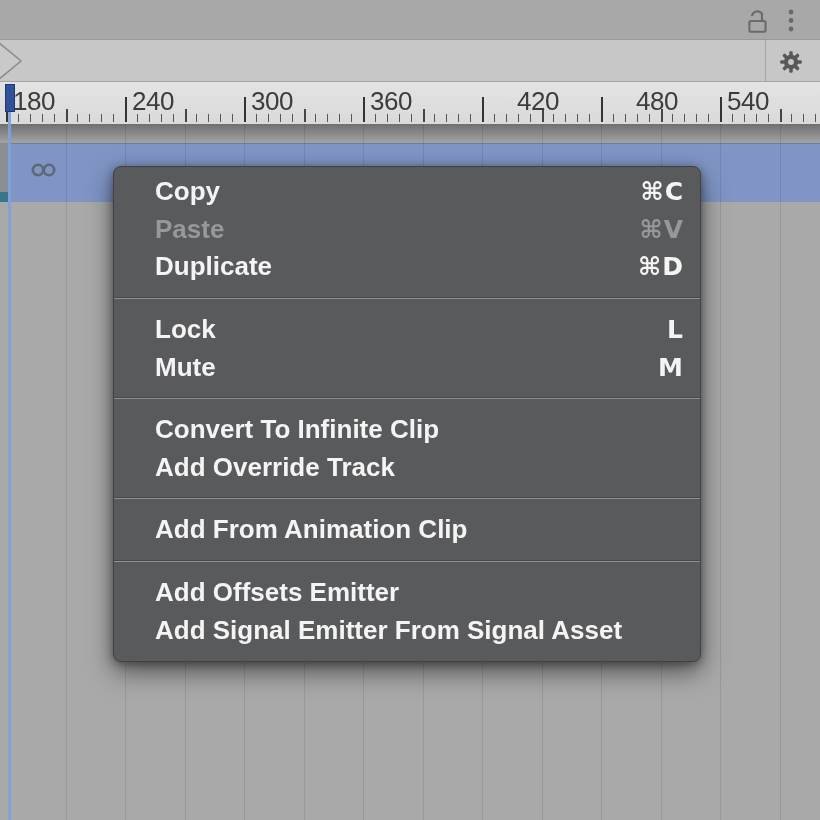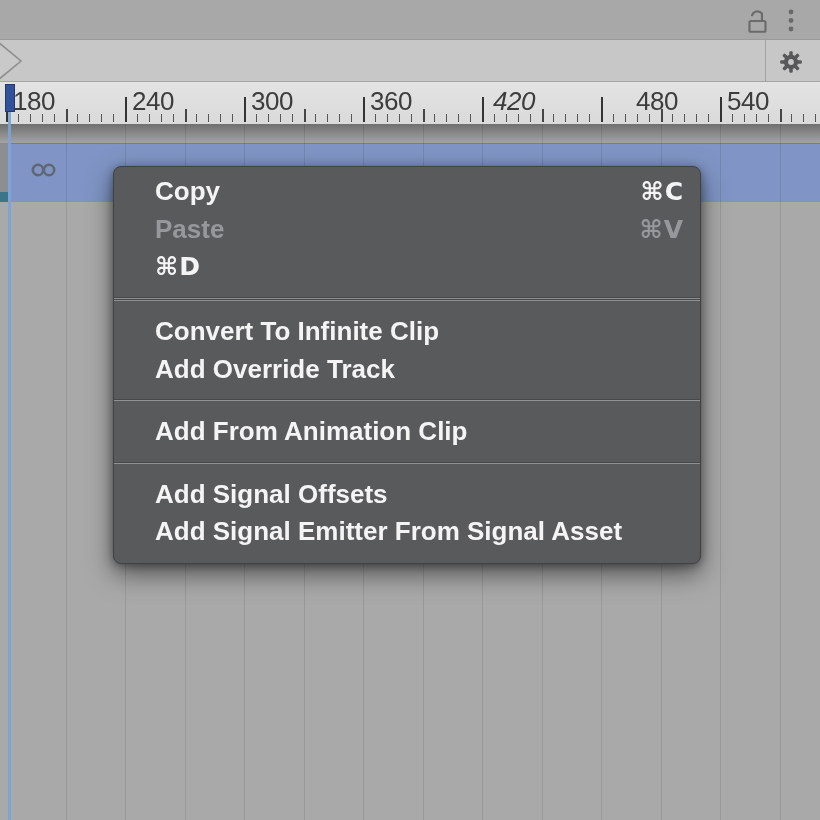--- a/index.html
+++ b/index.html
@@ -161,21 +161,21 @@
       <div class="tick minor" style="left: 755.7px;"></div>
       <div class="tick minor" style="left: 767.6px;"></div>
       <div class="tick mid" style="left: 779.5px;"></div>
       <div class="tick minor" style="left: 791.4px;"></div>
       <div class="tick minor" style="left: 803.3px;"></div>
       <div class="tick minor" style="left: 815.2px;"></div>
       <span class="rlabel" style="left: 13px;">180</span>
       <span class="rlabel" style="left: 132px;">240</span>
       <span class="rlabel" style="left: 251px;">300</span>
       <span class="rlabel" style="left: 370px;">360</span>
-      <span class="rlabel" style="left: 493px; font-style: italic;">420</span>
+      <span class="rlabel" style="left: 517px;">420</span>
       <span class="rlabel" style="left: 636px;">480</span>
       <span class="rlabel" style="left: 727px;">540</span>
     </div>
 
   <div class="track-row"></div>
   <div class="track-left-edge"></div>
   <div class="track-type-marker"></div>
   <div class="content-shadow"></div>
   <div class="infinity-wrap">
     <svg width="27" height="14" viewBox="0 0 27 14">
@@ -206,43 +206,54 @@
       <div class="sec">
         <div class="mi">
           <span class="lbl">Copy</span>
           <span class="sc">⌘C</span>
         </div>
         <div class="mi disabled">
           <span class="lbl">Paste</span>
           <span class="sc">⌘V</span>
         </div>
         <div class="mi">
+          <span class="lbl">Duplicate</span>
           <span class="sc">⌘D</span>
         </div>
       </div>
       <div class="sep"></div>
+      <div class="sec">
+        <div class="mi">
+          <span class="lbl">Lock</span>
+          <span class="sc">L</span>
+        </div>
+        <div class="mi">
+          <span class="lbl">Mute</span>
+          <span class="sc">M</span>
+        </div>
+      </div>
       <div class="sep"></div>
       <div class="sec">
         <div class="mi">
           <span class="lbl">Convert To Infinite Clip</span>
         </div>
         <div class="mi">
           <span class="lbl">Add Override Track</span>
         </div>
       </div>
       <div class="sep"></div>
       <div class="sec">
         <div class="mi">
           <span class="lbl">Add From Animation Clip</span>
         </div>
       </div>
       <div class="sep"></div>
       <div class="sec">
         <div class="mi">
-          <span class="lbl">Add Signal Offsets</span>
+          <span class="lbl">Add Offsets Emitter</span>
         </div>
         <div class="mi">
           <span class="lbl">Add Signal Emitter From Signal Asset</span>
         </div>
       </div>
     </div>
 
 </div>
 
 </body></html>

